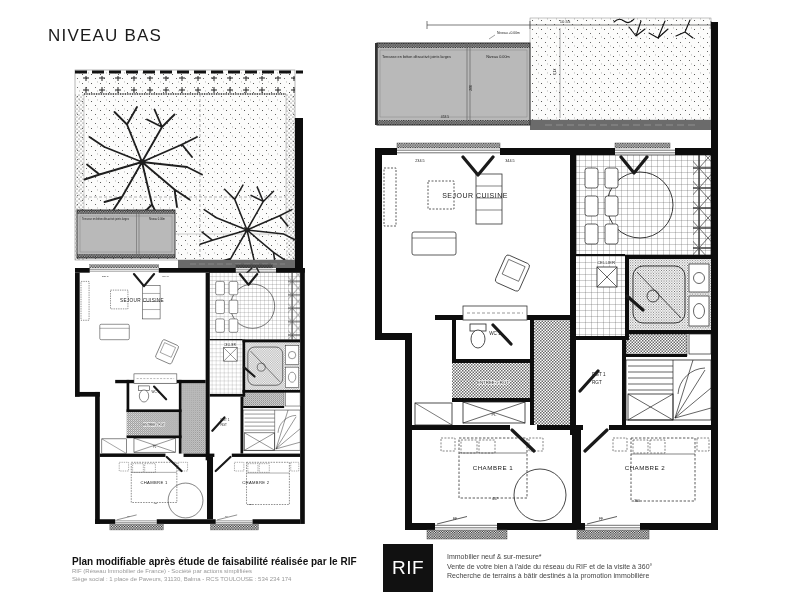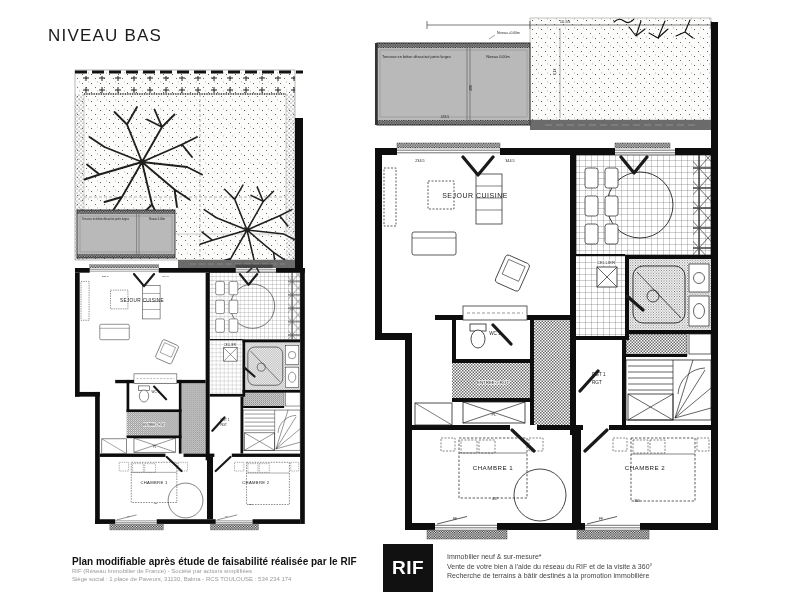--- a/index.html
+++ b/index.html
@@ -7,21 +7,21 @@
          font-family:"Liberation Sans", sans-serif;}
   #plan-title{position:absolute;left:48px;top:26px;font-size:17px;font-weight:500;
               letter-spacing:1.2px;color:#1a1a1a;}
   svg{position:absolute;left:0;top:0;}
   svg text{font-family:"Liberation Sans", sans-serif;fill:#222;}
   #footer-left{position:absolute;left:72px;top:556px;width:300px;text-align:left;}
   #footer-headline{font-size:10px;font-weight:bold;color:#111;white-space:nowrap;}
   .footer-sub{font-size:6px;color:#999;line-height:7px;margin-top:1px;white-space:nowrap;}
   #rif-logo{position:absolute;left:383px;top:544px;width:50px;height:48px;background:#111;
             color:#fff;display:flex;align-items:center;justify-content:center;
-            font-size:19px;font-weight:bold;letter-spacing:.5px;}
+            font-size:19px;font-weight:normal;letter-spacing:.5px;}
   #footer-services{position:absolute;left:447px;top:552px;font-size:7px;color:#444;line-height:9.5px;}
   .svc{white-space:nowrap;}
 </style>
 </head>
 <body>
 
 <div id="stage">
 
   <div id="plan-title">NIVEAU BAS</div>
 

